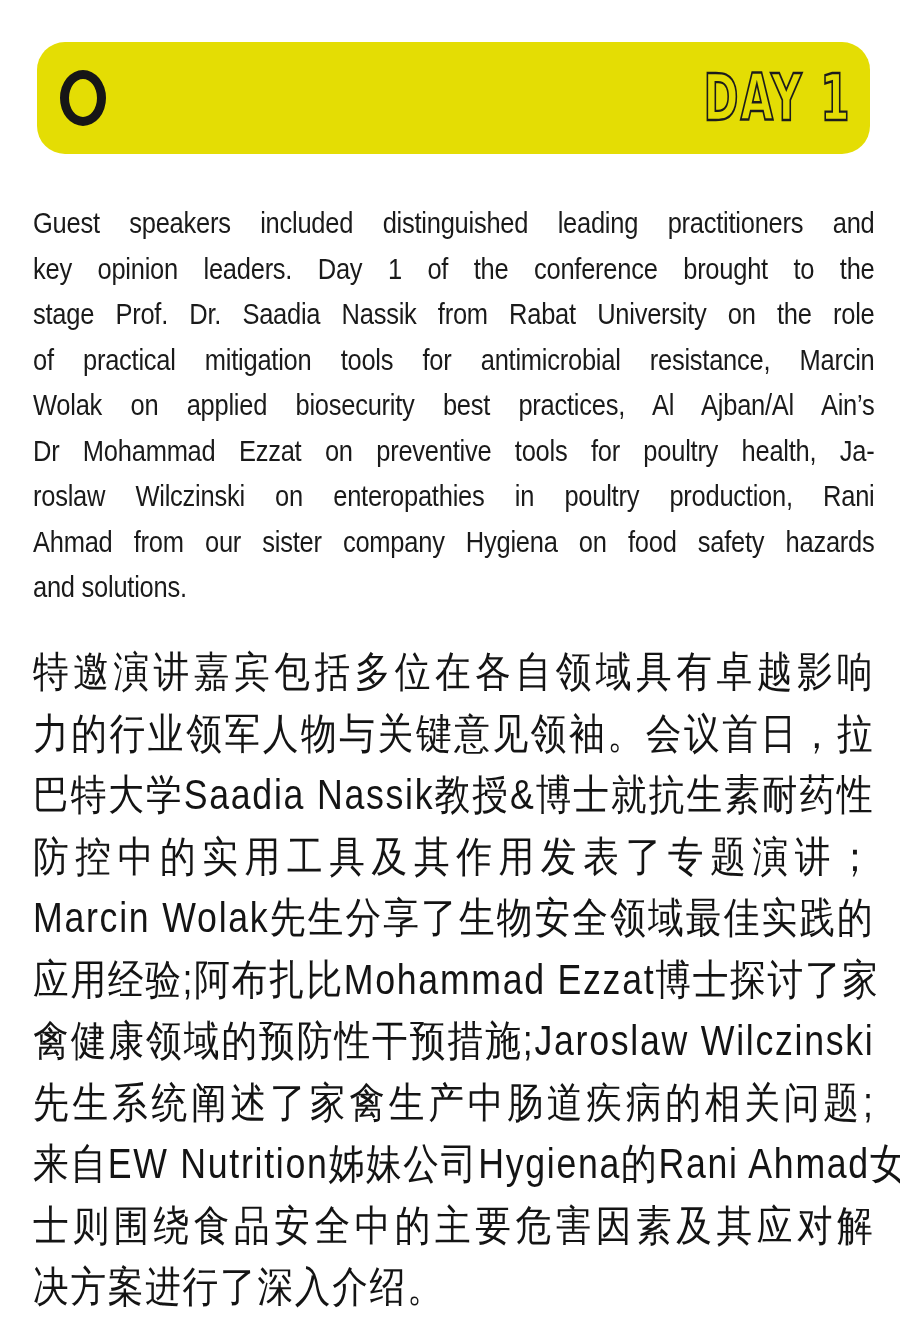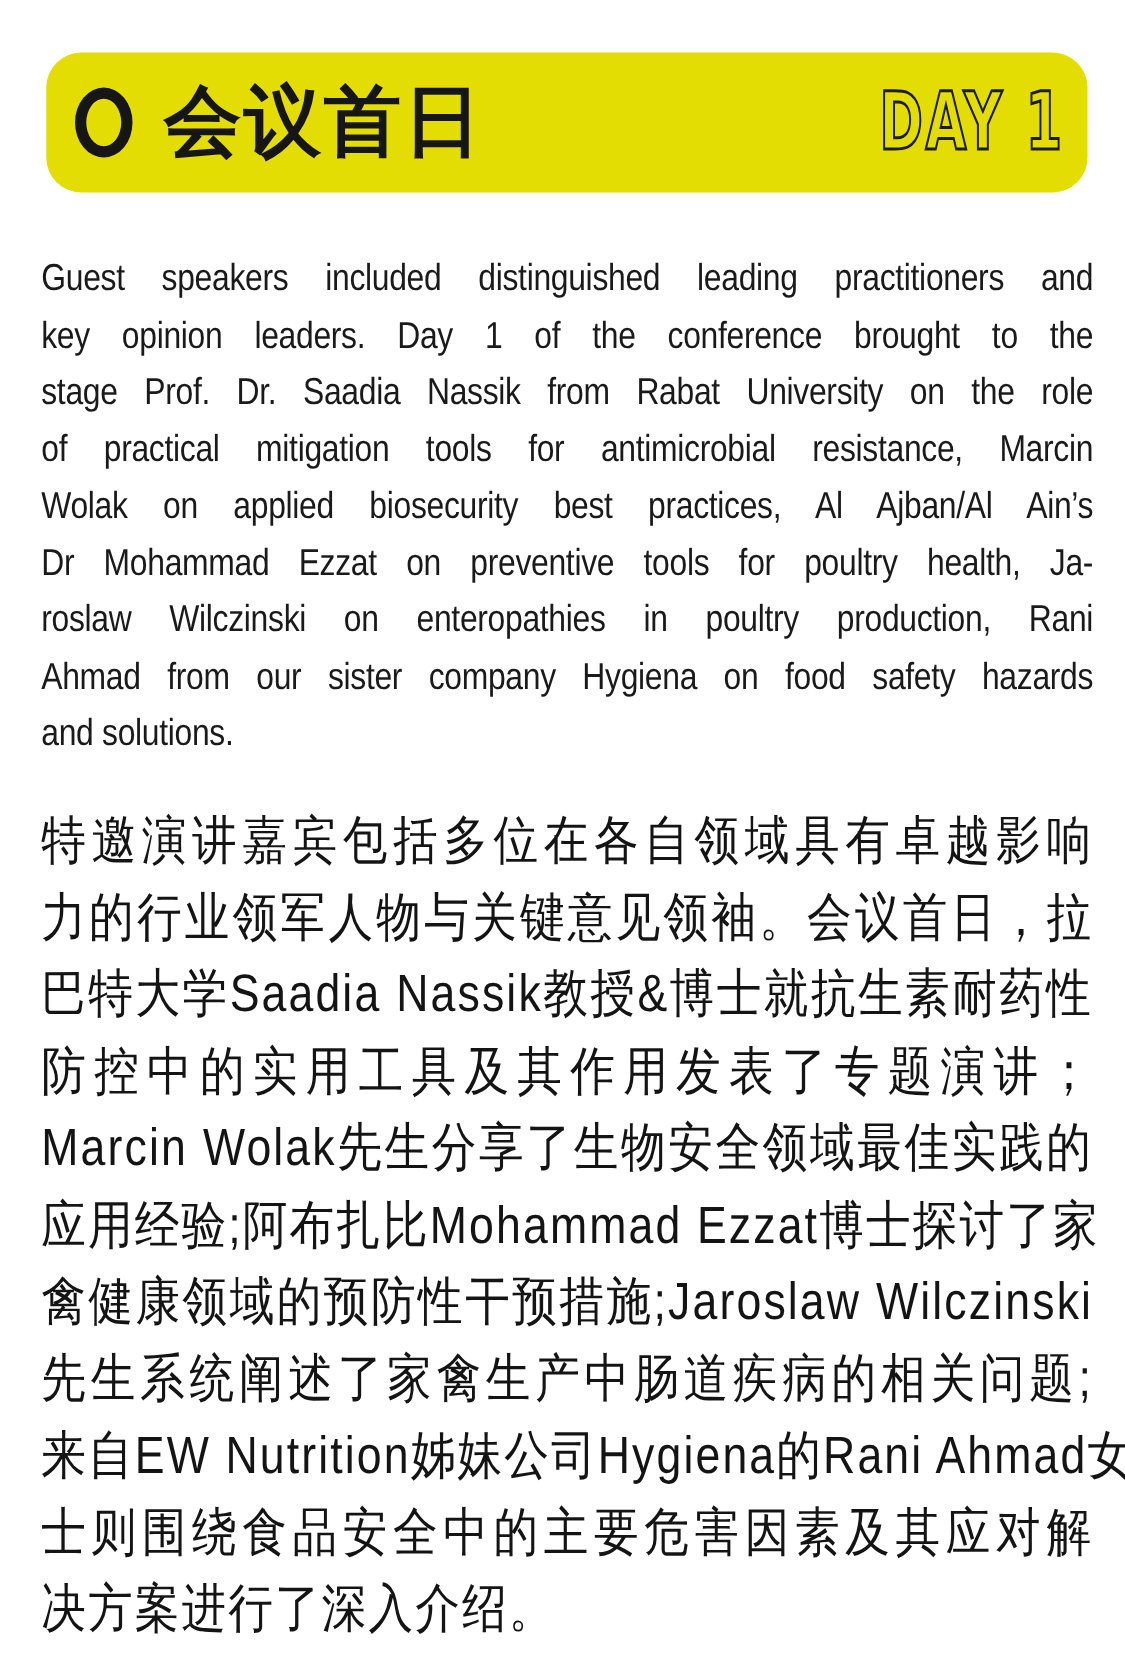--- a/index.html
+++ b/index.html
@@ -80,21 +80,20 @@
     letter-spacing: 2px;
     color: #141414;
     font-weight: 400;
   }
 </style>
 </head>
 <body style="background: rgb(255, 255, 255);">
 
 <div class="banner">
   <span class="ring"></span>
-  <h1 class="title">会议首日</h1>
   <div class="badge">DAY 1</div>
 </div>
 
 <div class="para para-en">
   <div class="line">Guest speakers included distinguished leading practitioners and</div>
   <div class="line">key opinion leaders. Day 1 of the conference brought to the</div>
   <div class="line">stage Prof. Dr. Saadia Nassik from Rabat University on the role</div>
   <div class="line">of practical mitigation tools for antimicrobial resistance, Marcin</div>
   <div class="line">Wolak on applied biosecurity best practices, Al Ajban/Al Ain’s</div>
   <div class="line">Dr Mohammad Ezzat on preventive tools for poultry health, Ja-</div>

